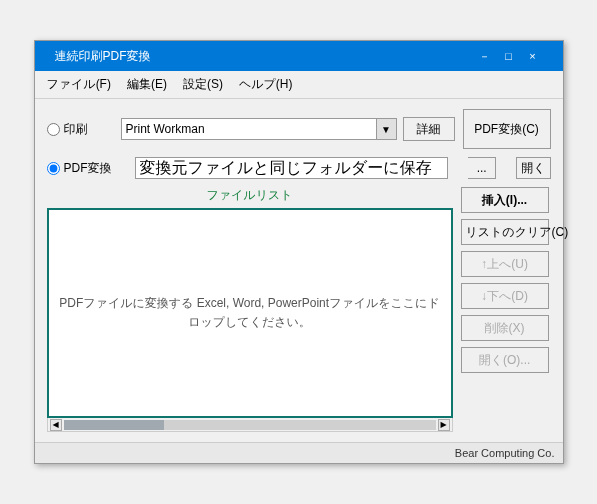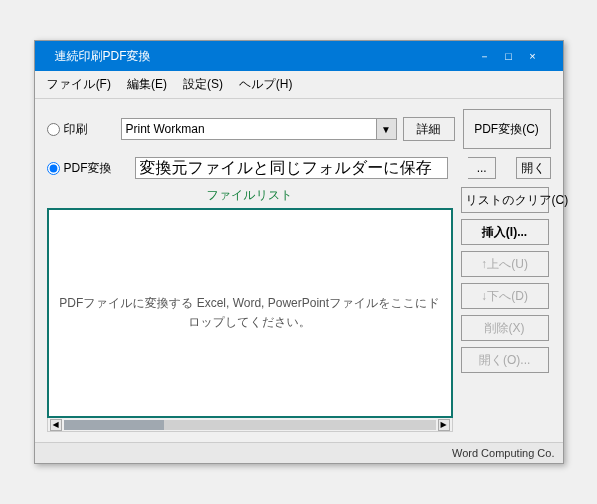--- a/index.html
+++ b/index.html
@@ -311,27 +311,27 @@
         <div class="scrollbar-h">
           <div class="scroll-arrow">◀</div>
           <div class="scroll-track">
             <div class="scroll-thumb"></div>
           </div>
           <div class="scroll-arrow">▶</div>
         </div>
       </div>
 
       <div class="right-panel">
+        <button class="right-btn highlighted">挿入(I)...</button>
         <button class="right-btn">リストのクリア(C)</button>
-        <button class="right-btn highlighted">挿入(I)...</button>
         <button class="right-btn disabled">↑上へ(U)</button>
         <button class="right-btn disabled">↓下へ(D)</button>
         <button class="right-btn disabled">削除(X)</button>
         <button class="right-btn disabled">開く(O)...</button>
       </div>
     </div>
 
   </div>
 
   <div class="footer">
-    <span>Word Computing Co.</span>
+    <span>Bear Computing Co.</span>
   </div>
 </div>
 
 </body></html>

